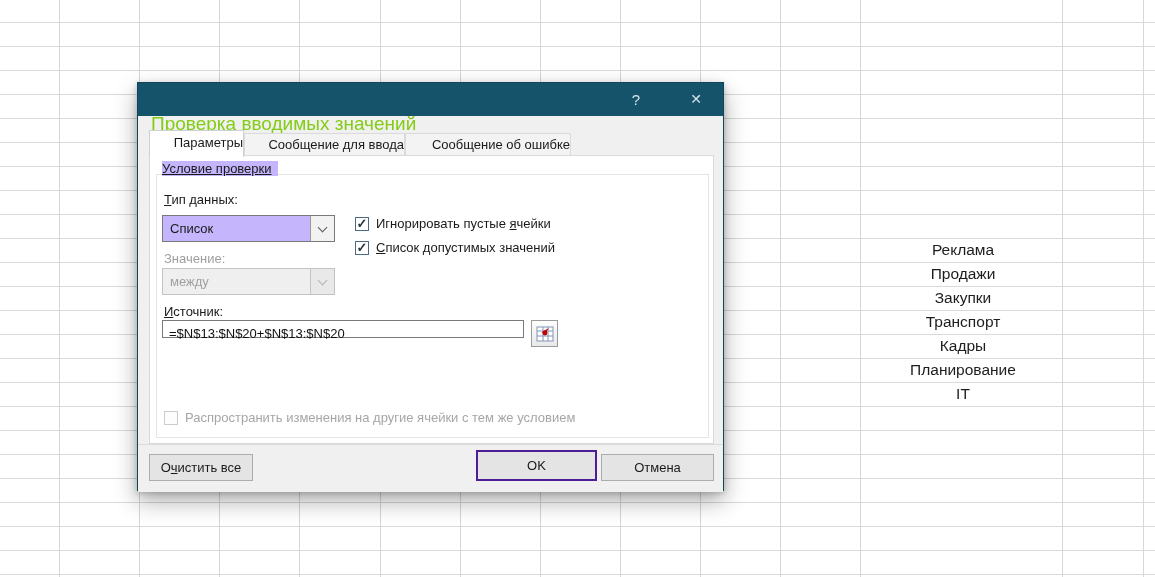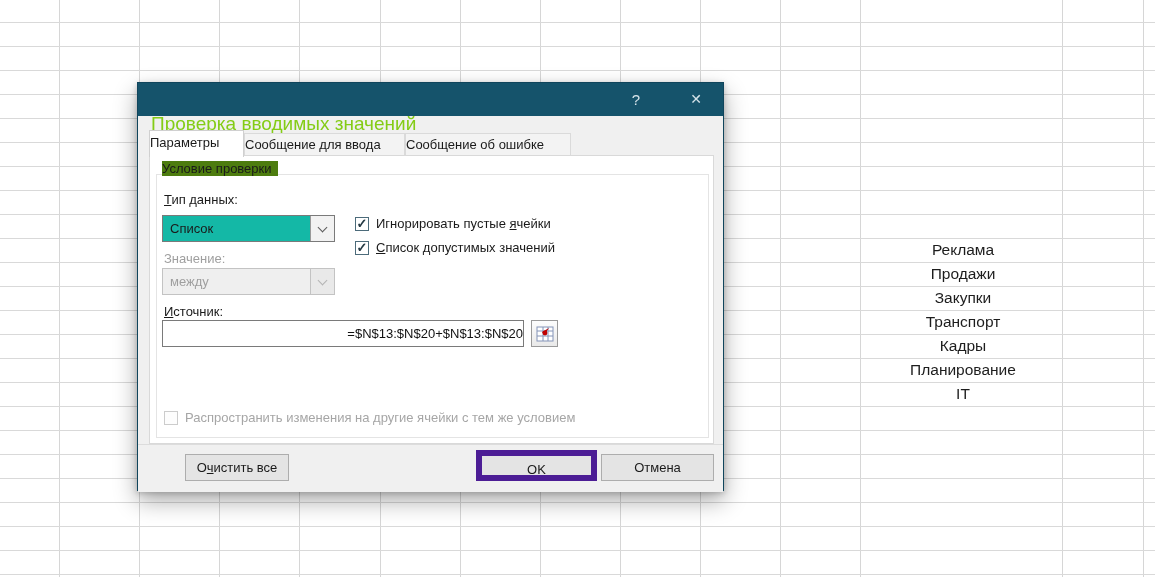--- a/index.html
+++ b/index.html
@@ -18,70 +18,70 @@
     background:#f0f0f0; border:1px solid #10455c;
     box-shadow:0 10px 22px rgba(0,0,0,.33), 0 2px 6px rgba(0,0,0,.22); }
   .titlebar { position:absolute; left:0; top:0; width:100%; height:33px; background:#15536b; }
   .title { position:absolute; left:13px; top:0; line-height:33px; font-size:19px; color:#84cc16;margin-top:24px; }
   .tb-btn { position:absolute; top:0; width:46px; height:33px; text-align:center; line-height:33px;
     color:#d5e3e9; font-size:15px; cursor:default; }
   .tb-help { right:64px; }
   .tb-close { right:4px; font-size:14px; }
 
   
-  .tab { position:absolute; font-size:13px; color:#1a1a1a; text-align:left; }
+  .tab { position:absolute; font-size:13px; color:#1a1a1a; text-align:right; }
   .tab-active { left:11px; top:47px; width:95px; height:27px; line-height:24px;
     background:#ffffff; border:1px solid #d0d0d0; border-bottom:none; z-index:3; }
   .tab-i { top:50px; height:23px; line-height:22px; background:#f3f3f3; border:1px solid #dadada; z-index:1; }
   .tab-i2 { left:106px; width:161px; }
   .tab-i3 { left:267px; width:166px; }
 
   
   .page { position:absolute; left:11px; top:72px; width:565px; height:289px;
     background:#ffffff; border:1px solid #d9d9d9; z-index:2; }
   .groupbox { position:absolute; left:6px; top:18px; width:553px; height:264px;
     border:1px solid #e4e4e4; }
   .group-label { position:absolute; left:12px; top:5px; font-size:13px; color:#1a1a1a;
-    background:#4d7c0f; padding:0 6px 0 0; z-index:2; }
+    background:#c4b5fd; padding:0 6px 0 0; z-index:2;text-decoration:underline; }
 
   .lbl { position:absolute; font-size:13px; color:#1a1a1a; white-space:nowrap; }
   .lbl-dis { color:#9f9f9f; }
   .u { text-decoration:underline; }
 
-  .combo { position:absolute; width:173px; height:27px; background:#14b8a6;
+  .combo { position:absolute; width:173px; height:27px; background:#c4b5fd;
     border:1px solid #7a7a7a; font-size:13px; color:#1a1a1a; line-height:25px; padding-left:7px; }
   .combo .arrow-box { position:absolute; right:0; top:0; width:24px; height:25px;
     background:#f2f2f2; border-left:1px solid #999999; }
   .chev { position:absolute; left:8px; top:8px; width:7px; height:7px;
     border-left:1.4px solid #5a5a5a; border-bottom:1.4px solid #5a5a5a; transform:rotate(-45deg); }
   .combo-dis { background:#efefef; border-color:#c3c3c3; color:#9f9f9f; }
   .combo-dis .arrow-box { background:#e9e9e9; border-left:1px solid #c3c3c3; }
   .combo-dis .chev { border-color:#b3b3b3; }
 
   .cb-row { position:absolute; display:flex; align-items:center; }
   .cb-box { width:14px; height:14px; background:#ffffff; border:1px solid #4c6b7a;
     font-size:13px; line-height:12px; text-align:center; color:#253a44; font-weight:bold; }
   .cb-box-dis { border:1px solid #cccccc; background:#fdfdfd; }
   .cb-lbl { font-size:13px; color:#1a1a1a; margin-left:7px; white-space:nowrap; }
   .cb-lbl-dis { color:#a6a6a6; }
 
-  .src-input { position:absolute; left:12px; top:164px; width:362px; height:27px;
+  .src-input { position:absolute; left:12px; top:164px; width:362px; height:18px;
     background:#ffffff; border:1px solid #7a7a7a; font-size:13px; color:#111;
-    line-height:25px; padding-left:6px; font-family:"Liberation Sans", sans-serif; white-space:nowrap;text-align:right; }
+    line-height:25px; padding-left:6px; font-family:"Liberation Sans", sans-serif; white-space:nowrap; }
   .range-btn { position:absolute; left:381px; top:164px; width:27px; height:27px;
     background:linear-gradient(#fdfdfd,#e9e9e9); border:1px solid #9a9a9a;
     display:flex; align-items:center; justify-content:center; }
 
   
   .footer { position:absolute; left:0; top:361px; width:100%; height:48px;
     background:#f0f0f0; border-top:1px solid #dcdcdc; }
   .btn { position:absolute; background:#e4e4e4; border:1px solid #adadad;
     font-size:13px; color:#1a1a1a; text-align:center; }
-  .btn-clear { left:11px; top:9px; width:104px; height:27px; line-height:25px;margin-left:36px; }
-  .btn-ok { left:338px; top:5px; width:121px; height:31px; line-height:27px; border:6px solid #4c1d95; }
+  .btn-clear { left:11px; top:9px; width:104px; height:27px; line-height:25px; }
+  .btn-ok { left:338px; top:5px; width:121px; height:31px; line-height:27px; border:2px solid #4c1d95; }
   .btn-cancel { left:463px; top:9px; width:113px; height:27px; line-height:25px; }
 </style>
 </head>
 <body>
 
 <div class="sheet">
   <div id="grid-lines">
       <div class="gv" style="left: 59px;"></div>
       <div class="gv" style="left: 139px;"></div>
       <div class="gv" style="left: 219px;"></div>

